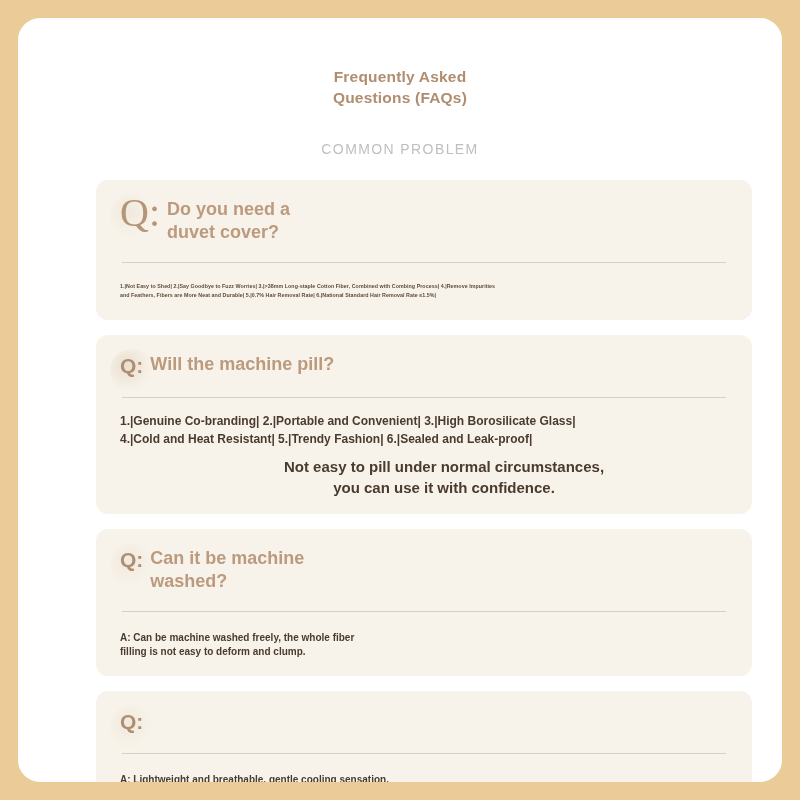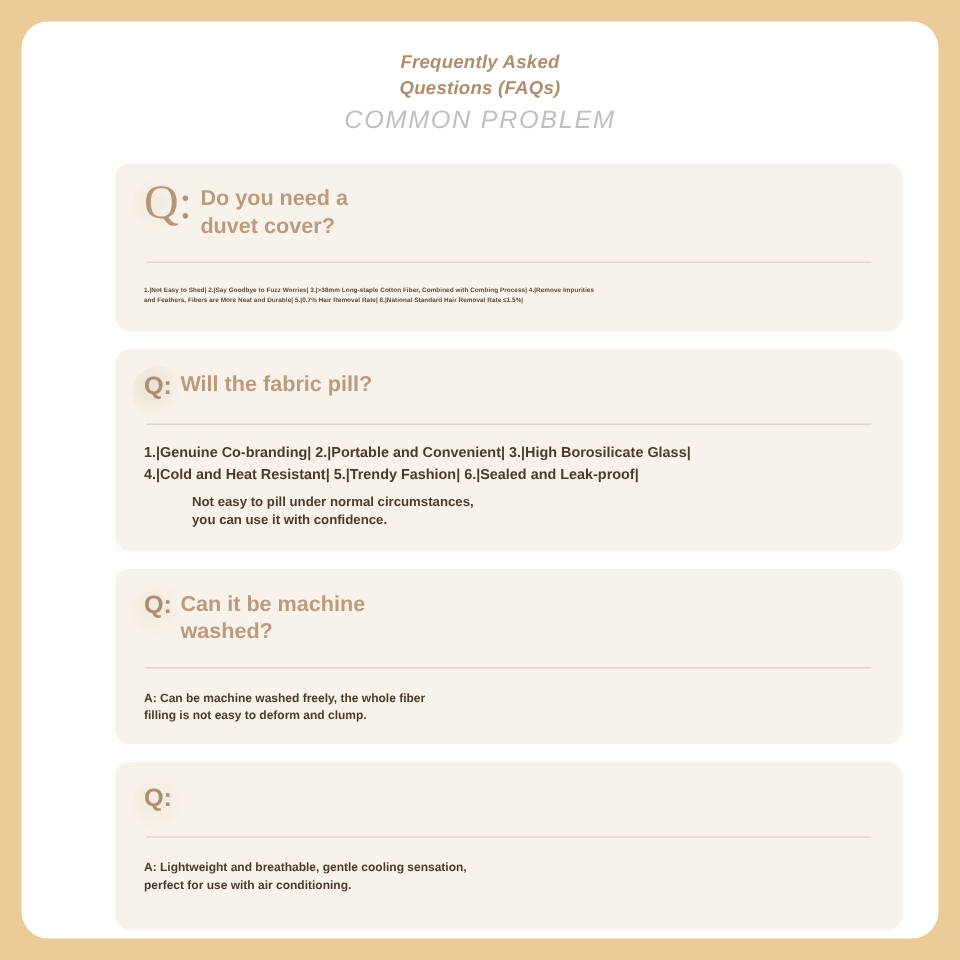--- a/index.html
+++ b/index.html
@@ -20,33 +20,33 @@
 
   #panel {
     position:absolute;
     left:18px; top:18px; right:18px; bottom:18px;
     background:#FFFFFF;
     border-radius:22px;
     overflow:hidden;
   }
 
   
-  #header { padding-top:24px; text-align:center;font-style:italic; }
+  #header { padding-top:48px; text-align:center; }
   #title {
     color:#B08D6E;
     font-size:15.5px;
     font-weight:bold;
     line-height:1.38;
     letter-spacing:.2px;
     white-space:pre-line;
   }
   #subtitle {
-    margin-top:4px;
+    margin-top:32px;
     color:#BFBFBF;
-    font-size:21px;
+    font-size:14px;
     letter-spacing:1.4px;
     font-weight:400;
   }
 
   
   #faq-list {
     position:relative;
     margin-top:23px;
     padding-left:78px;
     padding-right:30px;
@@ -153,25 +153,26 @@
     font-size:12px;
     font-weight:bold;
     color:#4A3B2E;
     line-height:1.48;
     white-space:pre-line;
   }
 
   .sub-answer {
     margin-top:7px;
     margin-left:40px;
-    font-size:11px;
+    font-size:15px;
     font-weight:bold;
     color:#4A3B2E;
     line-height:1.42;
     white-space:pre-line;
+    text-align:center;
   }
 
   .answer {
     margin-top:19px;
     font-size:10px;
     font-weight:bold;
     color:#4A3B2E;
     line-height:1.42;
     white-space:pre-line;
   }
@@ -202,21 +203,21 @@
           <div class="tiny-answer">1.|Not Easy to Shed| 2.|Say Goodbye to Fuzz Worries| 3.|&gt;38mm Long-staple Cotton Fiber, Combined with Combing Process| 4.|Remove Impurities
 and Feathers, Fibers are More Neat and Durable| 5.|0.7% Hair Removal Rate| 6.|National Standard Hair Removal Rate ≤1.5%|</div>
         </div>
       </div>
 
       <div class="faq-row">
         <div class="faq-card h2">
           <div class="q-watermark"></div>
           <div class="q-line">
             <span class="q-mark-bold">Q:</span>
-            <span class="q-text">Will the fabric pill?</span>
+            <span class="q-text">Will the machine pill?</span>
           </div>
           <div class="divider"></div>
           <div class="list-answer">1.|Genuine Co-branding| 2.|Portable and Convenient| 3.|High Borosilicate Glass|
  4.|Cold and Heat Resistant| 5.|Trendy Fashion| 6.|Sealed and Leak-proof|</div>
           <div class="sub-answer">Not easy to pill under normal circumstances,
  you can use it with confidence.</div>
         </div>
       </div>
 
       <div class="faq-row">

